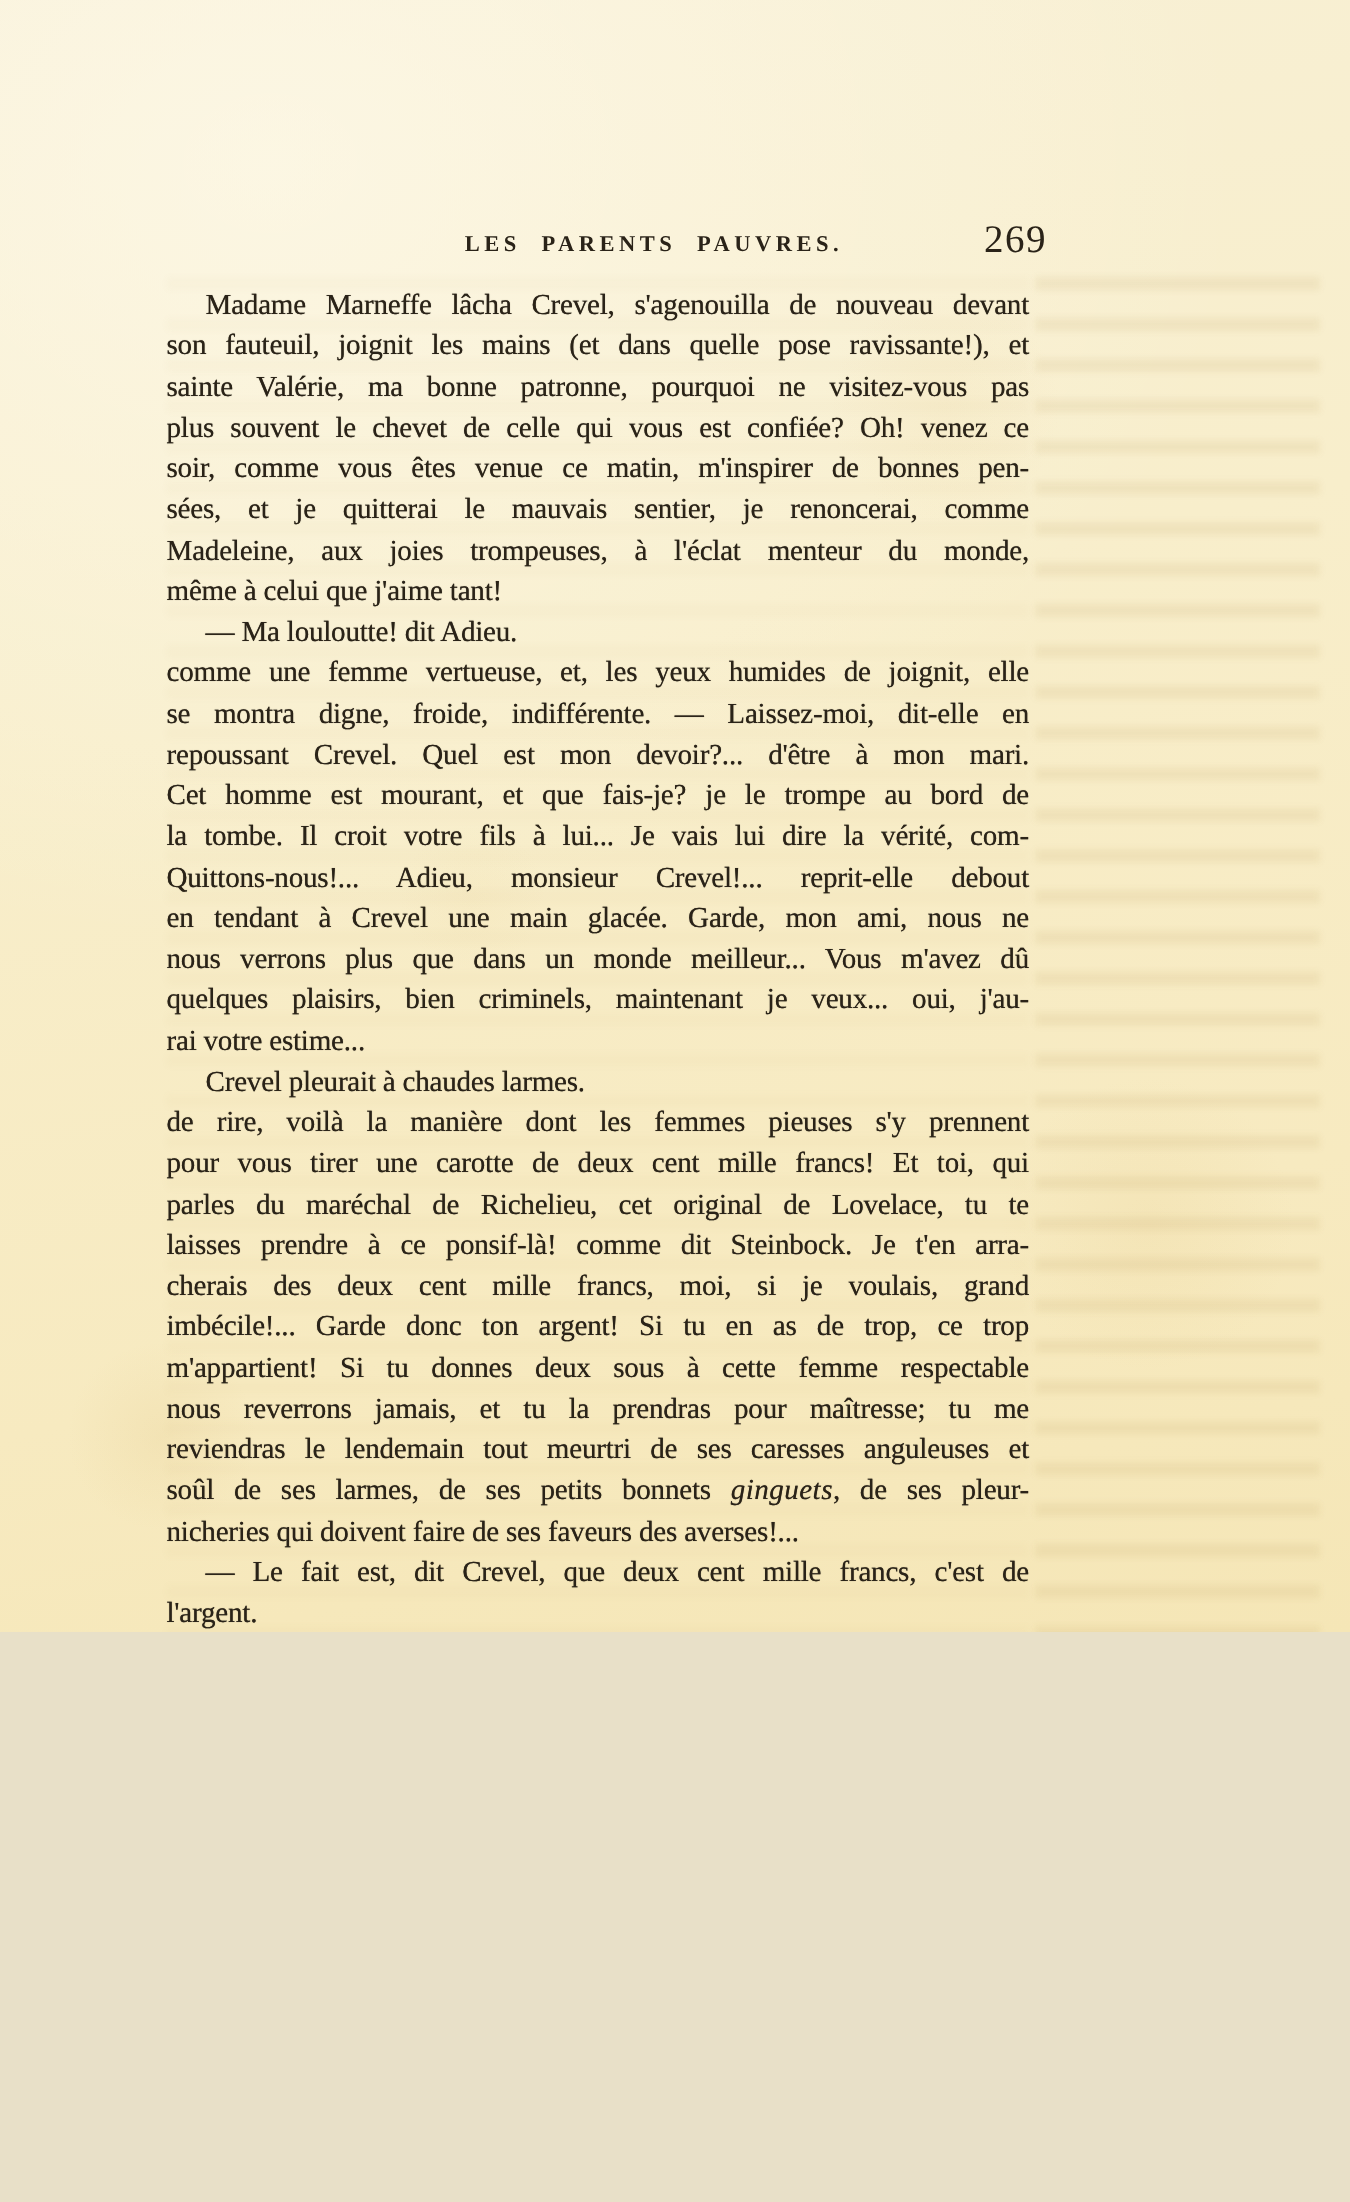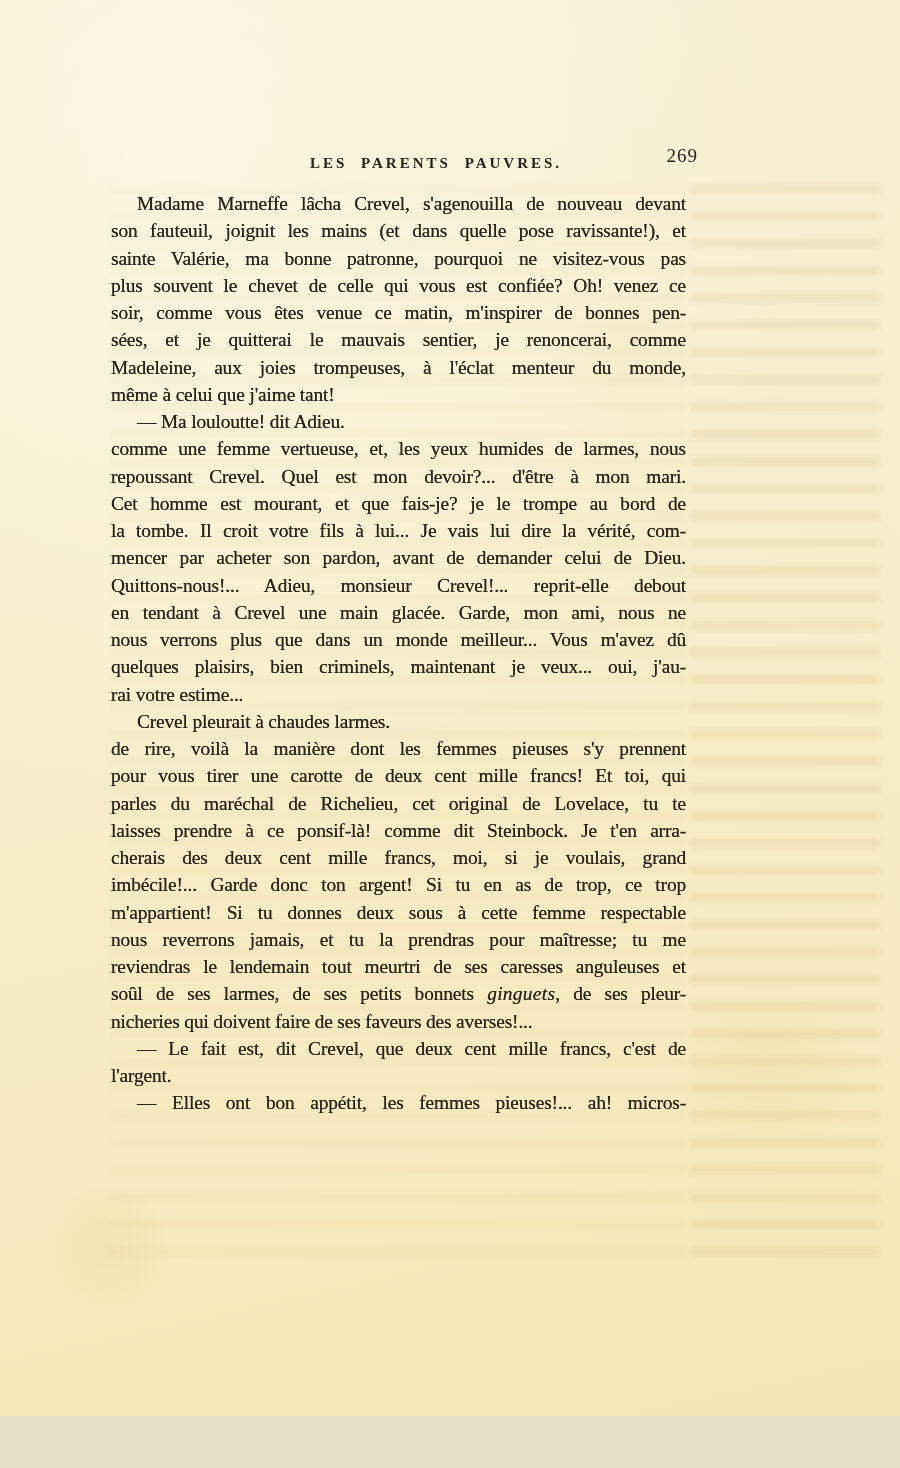--- a/index.html
+++ b/index.html
@@ -3,21 +3,21 @@
 <meta charset="utf-8">
 <style>
   html, body {
     margin: 0;
     padding: 0;
     background: #e8e0c8;
   }
   .page {
     position: relative;
     width: 900px;
-    height: 1416px;
+    height: 1088px;
     overflow: hidden;
     background:
       radial-gradient(ellipse 120% 80% at 20% 10%, rgba(255,252,240,0.55), rgba(255,252,240,0) 60%),
       linear-gradient(168deg, #f8f0d6 0%, #f8eecb 40%, #f7eac0 75%, #f5e6b6 100%);
     font-family: "Liberation Serif", "DejaVu Serif", serif;
     color: #2a2318;
   }
   
   .mottle {
     position: absolute;
@@ -66,21 +66,21 @@
     font-size: 15px;
     font-weight: 700;
     letter-spacing: 3px;
     word-spacing: 7px;
     white-space: nowrap;
   }
   .page-number {
     position: absolute;
     right: -6px;
     top: -3px;
-    font-size: 19px;
+    font-size: 26px;
     letter-spacing: 1px;
   }
   .text-block {
     position: absolute;
     left: 111px;
     top: 190px;
     width: 575px;
     font-size: 19.4px;
     line-height: 27.25px;
     letter-spacing: -0.15px;
@@ -121,25 +121,25 @@
         <div class="line just">plus souvent le chevet de celle qui vous est confiée? Oh! venez ce</div>
         <div class="line just">soir, comme vous êtes venue ce matin, m'inspirer de bonnes pen-</div>
         <div class="line just">sées, et je quitterai le mauvais sentier, je renoncerai, comme</div>
         <div class="line just">Madeleine, aux joies trompeuses, à l'éclat menteur du monde,</div>
         <div class="line">même à celui que j'aime tant!</div>
       </div>
       <div class="para">
         <div class="line indent">— Ma louloutte! dit Adieu.</div>
       </div>
       <div class="para">
-        <div class="line just">comme une femme vertueuse, et, les yeux humides de larmes, nous</div>
+        <div class="line just">comme une femme vertueuse, et, les yeux humides de joignit, elle</div>
+        <div class="line just">se montra digne, froide, indifférente. — Laissez-moi, dit-elle en</div>
         <div class="line just">repoussant Crevel. Quel est mon devoir?... d'être à mon mari.</div>
         <div class="line just">Cet homme est mourant, et que fais-je? je le trompe au bord de</div>
         <div class="line just">la tombe. Il croit votre fils à lui... Je vais lui dire la vérité, com-</div>
-        <div class="line just">mencer par acheter son pardon, avant de demander celui de Dieu.</div>
         <div class="line just">Quittons-nous!... Adieu, monsieur Crevel!... reprit-elle debout</div>
         <div class="line just">en tendant à Crevel une main glacée. Garde, mon ami, nous ne</div>
         <div class="line just">nous verrons plus que dans un monde meilleur... Vous m'avez dû</div>
         <div class="line just">quelques plaisirs, bien criminels, maintenant je veux... oui, j'au-</div>
         <div class="line">rai votre estime...</div>
       </div>
       <div class="para">
         <div class="line indent">Crevel pleurait à chaudes larmes.</div>
       </div>
       <div class="para">

